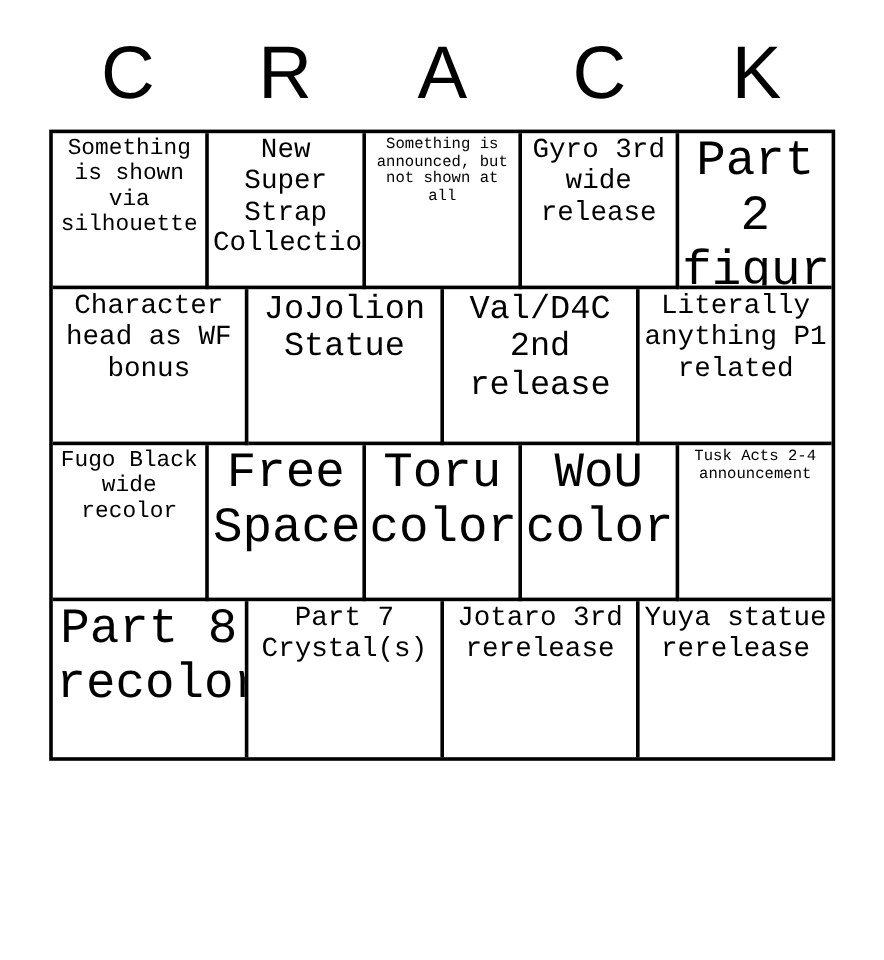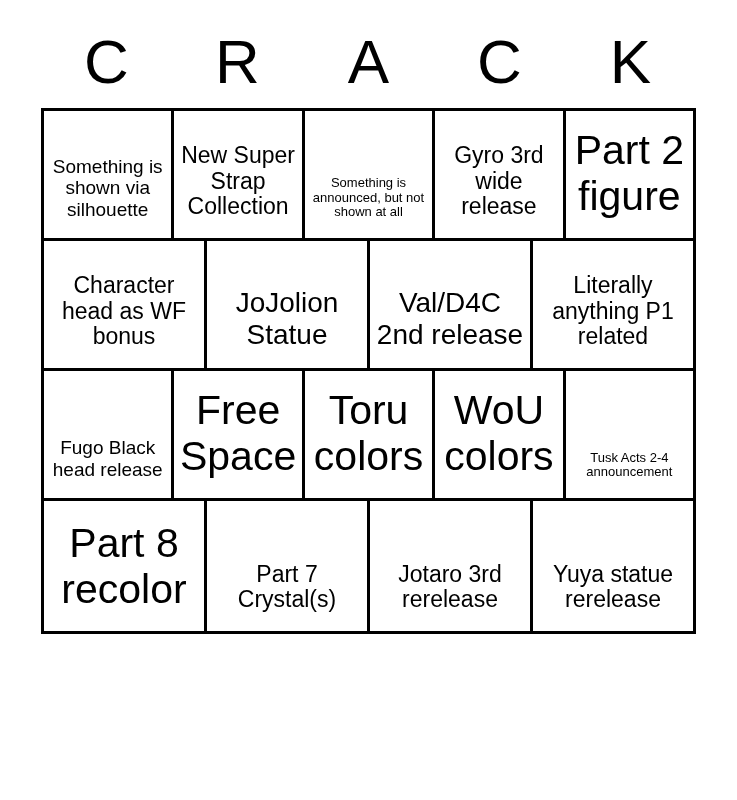--- a/index.html
+++ b/index.html
@@ -49,25 +49,26 @@
     display: flex;
     flex-direction: row;
     height: 130px;
   }
   .cell {
     flex: 1 1 0;
     border-right: 3px solid #000000;
     border-bottom: 3px solid #000000;
     box-sizing: border-box;
     display: flex;
-    align-items: flex-end;
+    align-items: flex-start;
     justify-content: center;
     text-align: center;
-    padding: 18px 3px;
+    padding: 2px 3px;
     overflow: hidden;
+    font-family: Liberation Mono, monospace;
   }
   .grid-row:last-child .cell {
     border-bottom: none;
   }
   .cell:last-child {
     border-right: none;
   }
   .cell span {
     display: block;
     width: 100%;
@@ -123,21 +124,21 @@
       <div class="cell fs-lg">
           <span>Val/D4C 2nd release</span>
         </div>
       <div class="cell fs-md">
           <span>Literally anything P1 related</span>
         </div>
     </div>
 
     <div class="grid-row">
       <div class="cell fs-sm">
-          <span>Fugo Black head release</span>
+          <span>Fugo Black wide recolor</span>
         </div>
       <div class="cell fs-xl">
           <span>Free Space</span>
         </div>
       <div class="cell fs-xl">
           <span>Toru colors</span>
         </div>
       <div class="cell fs-xl">
           <span>WoU colors</span>
         </div>

